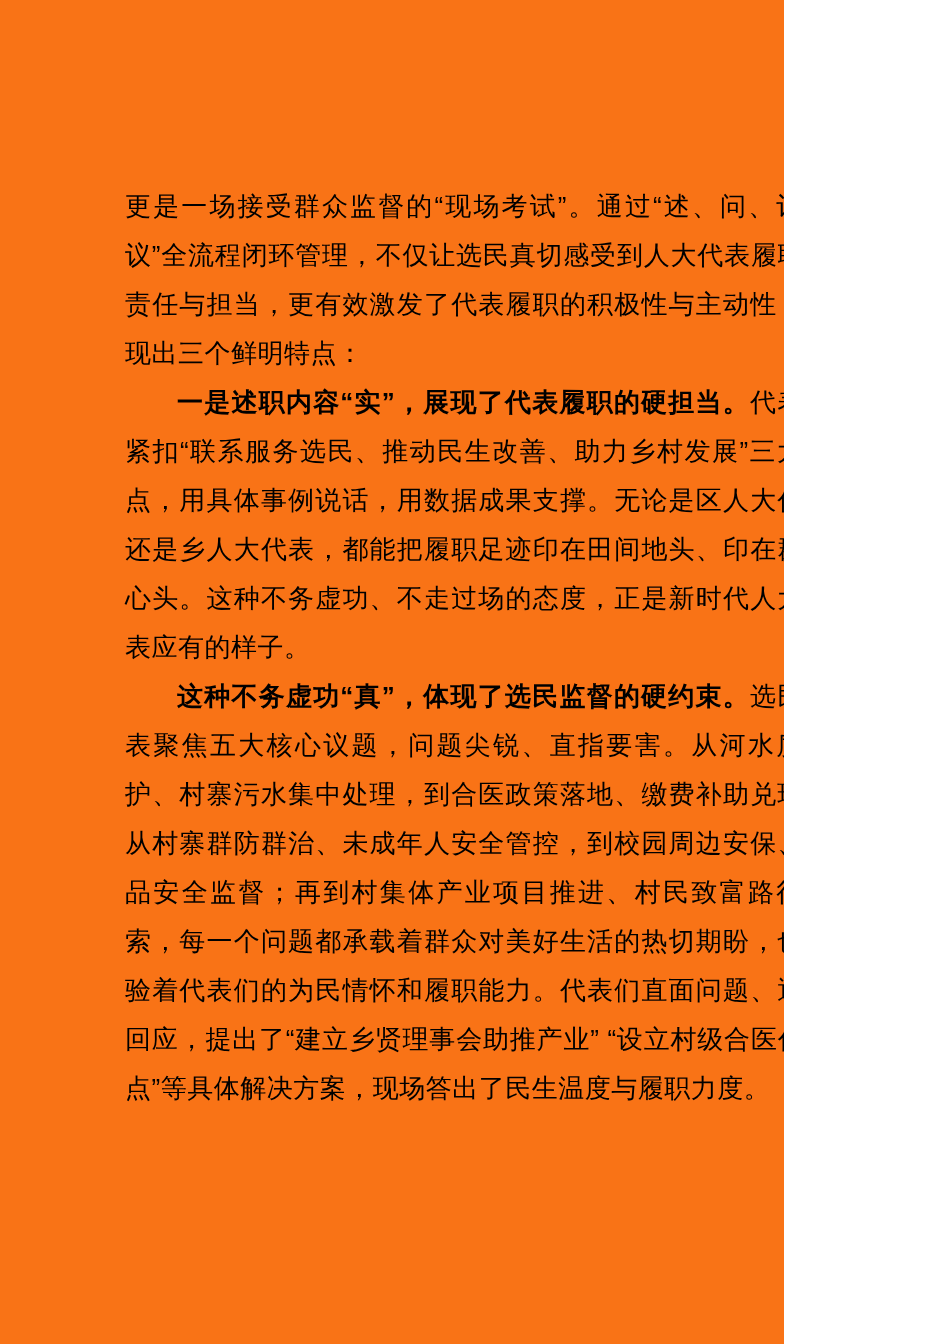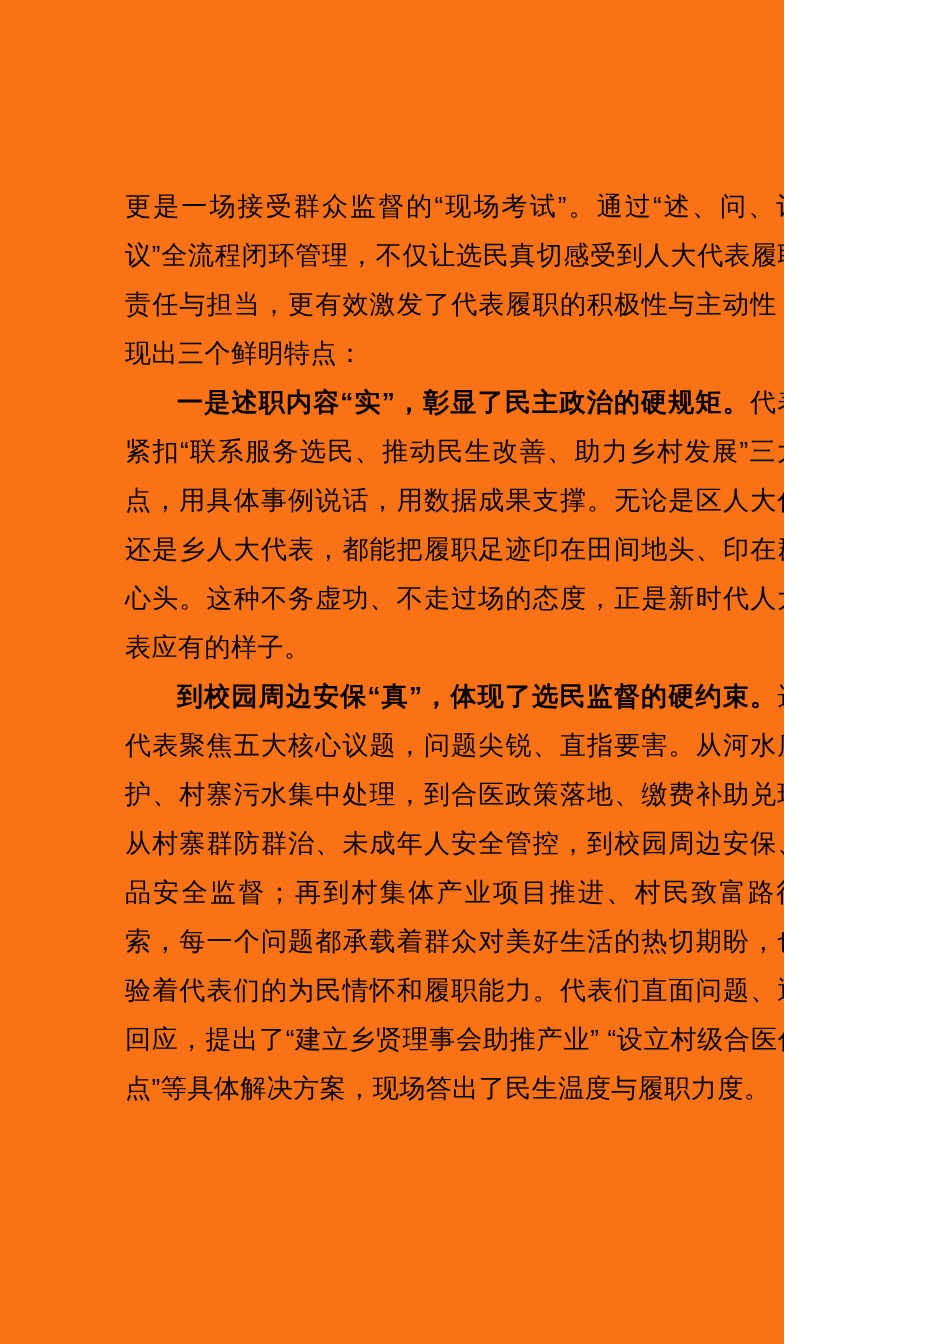--- a/index.html
+++ b/index.html
@@ -41,16 +41,16 @@
   .doc-body .seg-normal {
     font-weight: normal;
   }
 </style>
 </head>
 <body>
 
 <div class="page">
   <div class="doc-body">
       <p><span class="seg-normal">更是一场接受群众监督的“现场考试”。通过“述、问、评、议”全流程闭环管理，不仅让选民真切感受到人大代表履职的责任与担当，更有效激发了代表履职的积极性与主动性，呈现出三个鲜明特点：</span></p>
-      <p class="indent"><span class="seg-bold">一是述职内容“实”，彰显了民主政治的硬规矩。</span><span class="seg-normal">代表们紧扣“联系服务选民、推动民生改善、助力乡村发展”三大重点，用具体事例说话，用数据成果支撑。无论是区人大代表还是乡人大代表，都能把履职足迹印在田间地头、印在群众心头。这种不务虚功、不走过场的态度，正是新时代人大代表应有的样子。</span></p>
-      <p class="indent"><span class="seg-bold">到校园周边安保“真”，体现了选民监督的硬约束。</span><span class="seg-normal">选民代表聚焦五大核心议题，问题尖锐、直指要害。从河水质保护、村寨污水集中处理，到合医政策落地、缴费补助兑现；从村寨群防群治、未成年人安全管控，到校园周边安保、食品安全监督；再到村集体产业项目推进、村民致富路径探索，每一个问题都承载着群众对美好生活的热切期盼，也检验着代表们的为民情怀和履职能力。代表们直面问题、逐一回应，提出了“建立乡贤理事会助推产业” “设立村级合医代办点”等具体解决方案，现场答出了民生温度与履职力度。</span></p>
+      <p class="indent"><span class="seg-bold">一是述职内容“实”，展现了代表履职的硬担当。</span><span class="seg-normal">代表们紧扣“联系服务选民、推动民生改善、助力乡村发展”三大重点，用具体事例说话，用数据成果支撑。无论是区人大代表还是乡人大代表，都能把履职足迹印在田间地头、印在群众心头。这种不务虚功、不走过场的态度，正是新时代人大代表应有的样子。</span></p>
+      <p class="indent"><span class="seg-bold">这种不务虚功“真”，体现了选民监督的硬约束。</span><span class="seg-normal">选民代表聚焦五大核心议题，问题尖锐、直指要害。从河水质保护、村寨污水集中处理，到合医政策落地、缴费补助兑现；从村寨群防群治、未成年人安全管控，到校园周边安保、食品安全监督；再到村集体产业项目推进、村民致富路径探索，每一个问题都承载着群众对美好生活的热切期盼，也检验着代表们的为民情怀和履职能力。代表们直面问题、逐一回应，提出了“建立乡贤理事会助推产业” “设立村级合医代办点”等具体解决方案，现场答出了民生温度与履职力度。</span></p>
     </div>
 </div>
 
 </body></html>

